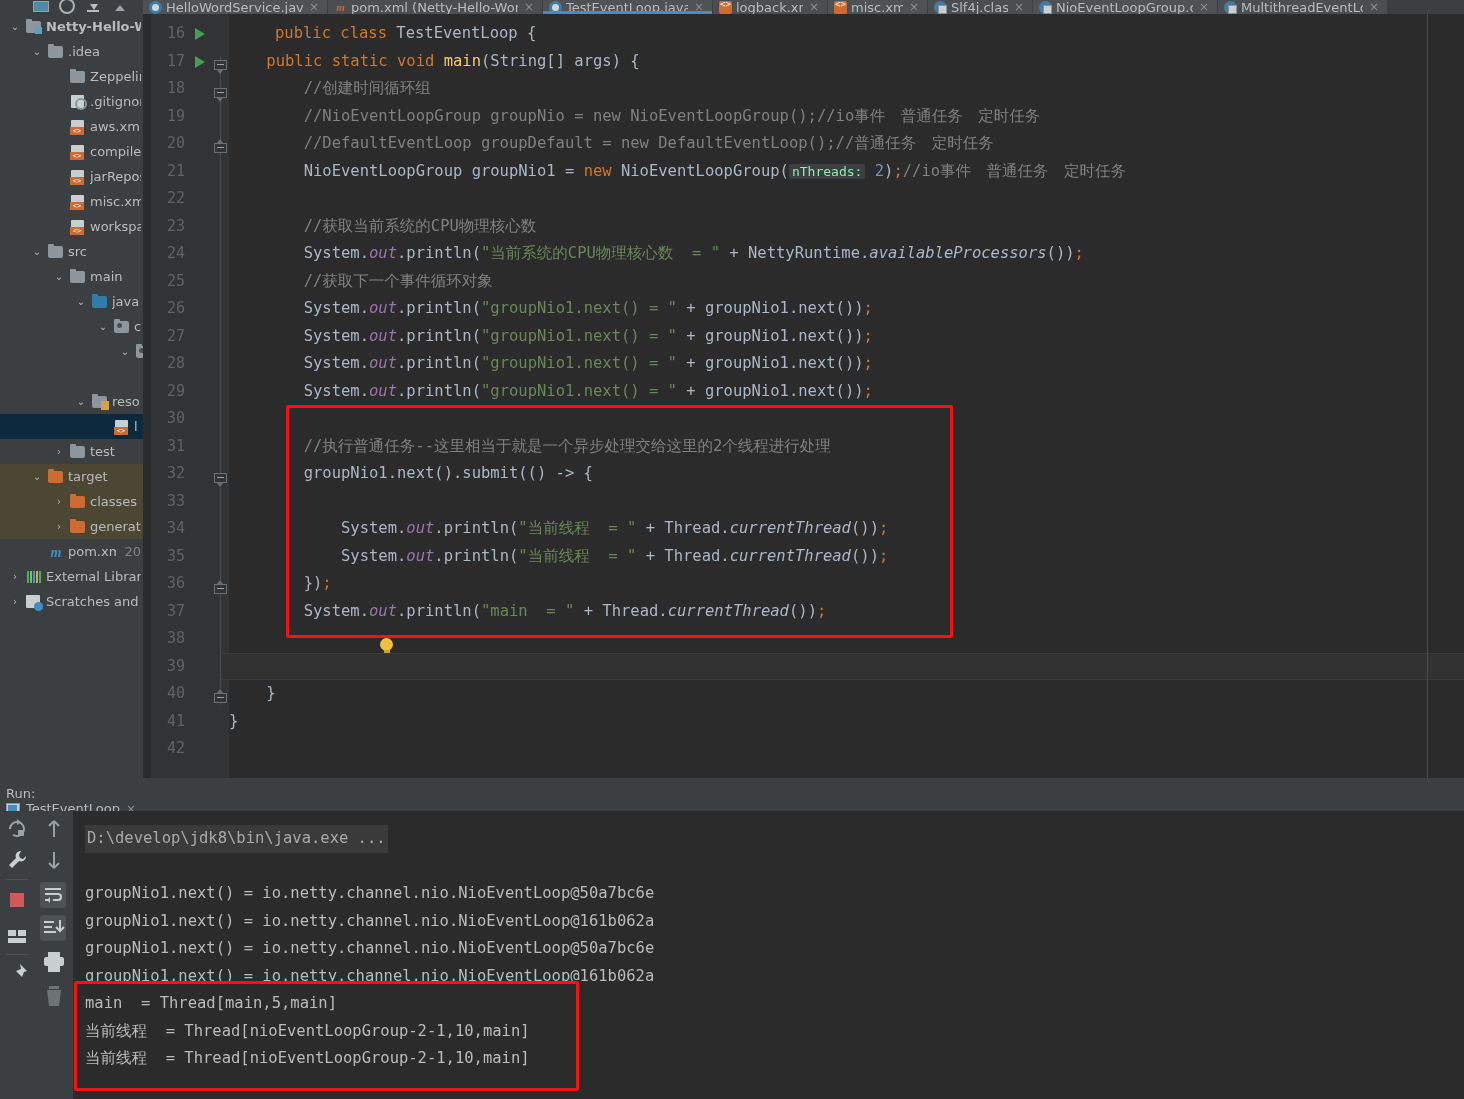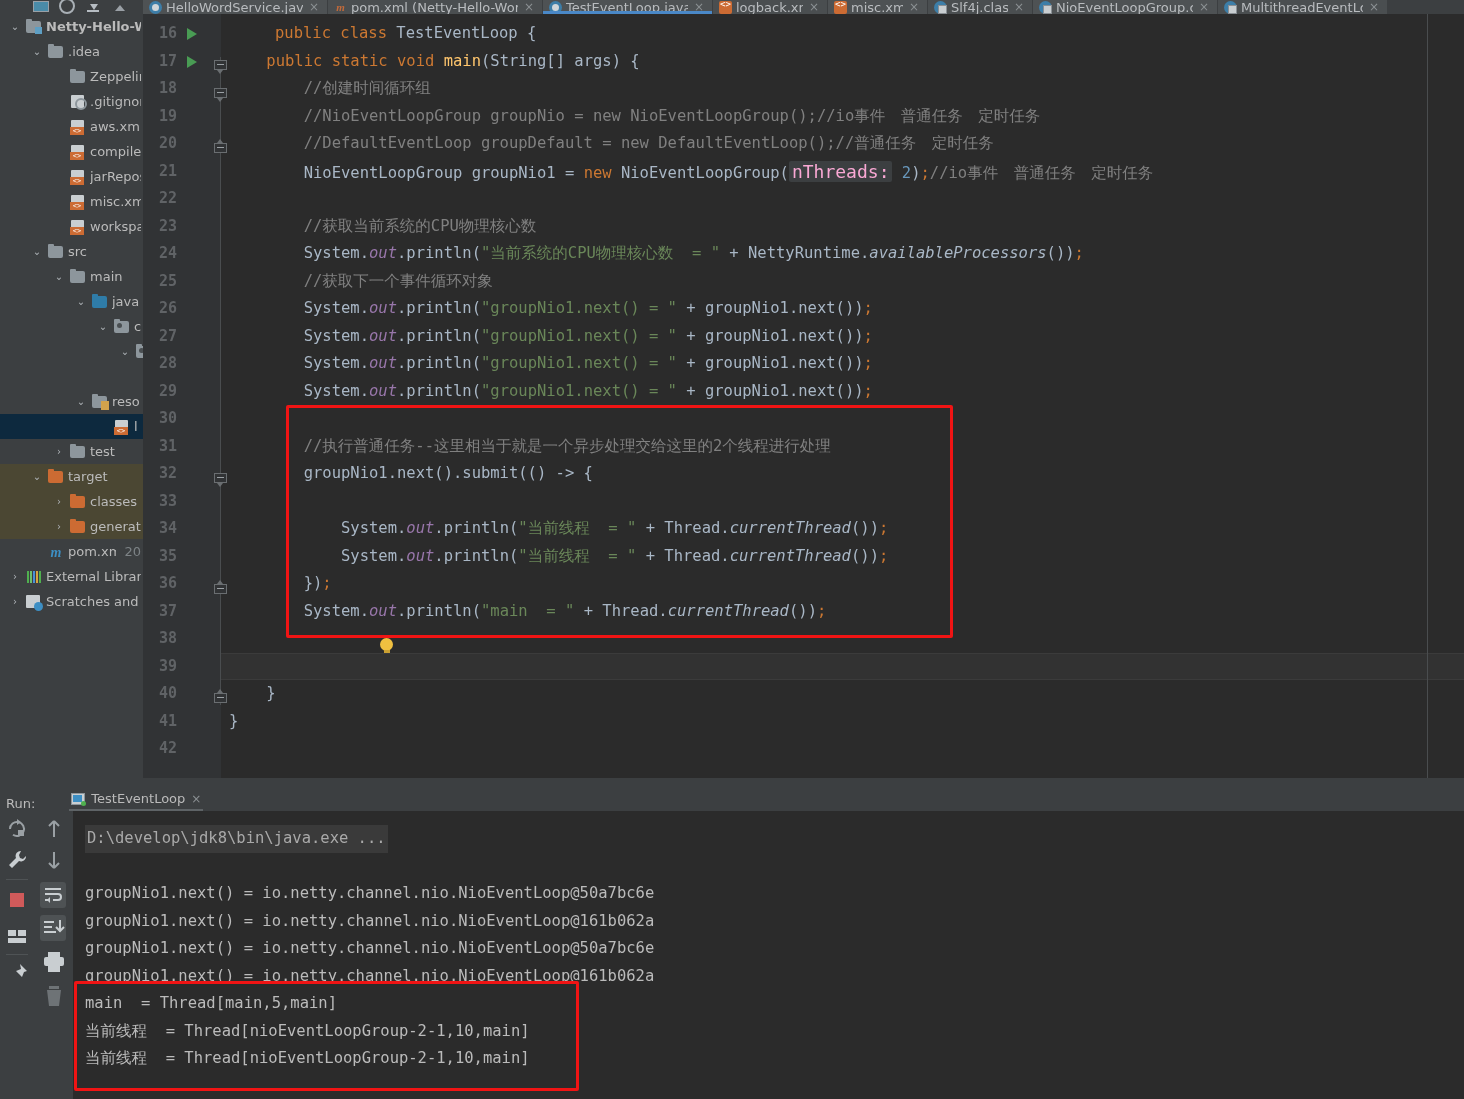--- a/index.html
+++ b/index.html
@@ -102,23 +102,22 @@
     background:#3d8fc4; border-radius:50%;}
   .tname-s { overflow:hidden; text-overflow:clip; }
   .dim { color:#7d8386; margin-left:4px; }
 
   
   .editor {
     position: absolute; left: 143px; top: 14px; width: 1321px; height: 764px;
     background: #2b2b2b; overflow: hidden;
   }
   .gutter {
-    position: absolute; left: 0; top: 0; width: 78px; height: 100%;
+    position: absolute; left: 8px; top: 0; width: 78px; height: 100%;
     background: #313335;
-    font-weight: bold;
   }
   .gutter-line {
     position: absolute; right: 44px; width: 30px; text-align: right;
     font-family: "DejaVu Sans Mono", monospace; font-size: 15px; color: #606366;
   }
   .runmark { position: absolute; left: 44px; width: 0; height: 0;
     border-top: 6px solid transparent; border-bottom: 6px solid transparent;
     border-left: 10px solid #499c54; }
   .foldline { position:absolute; left: 77px; top: 43px; width: 1px; height: 648px; background:#4a4d4f; }
   .foldmark { position:absolute; left: 71px; width: 13px; height: 13px; }
@@ -146,35 +145,35 @@
   .kw   { color:#cc7832; }
   .cls  { color:#a9b7c6; }
   .fld  { color:#9876aa; font-style: italic; }
   .mth  { color:#ffc66d; }
   .str  { color:#6a8759; }
   .num  { color:#6897bb; }
   .cmt  { color:#808080; }
   .pln  { color:#a9b7c6; }
   .sem  { color:#cc7832; }
   .ital { font-style: italic; }
-  .hint { color:#f9a8d4; background:#3c3f41; border-radius:2px; padding:0 3px; font-size:18px; }
+  .hint { color:#86efac; background:#3c3f41; border-radius:2px; padding:0 3px; font-size:13px; }
 
   .redbox-code {
     position: absolute; left: 286px; top: 405px; width: 667px; height: 233px;
     border: 3px solid #f01414; border-radius: 2px; pointer-events: none;
   }
 
   
   .runpanel {
     position: absolute; left: 0; top: 786px; width: 1464px; height: 313px;
     background: #3c3f41;
   }
   .run-head {
     position: absolute; left: 0; top: 0; width: 1464px; height: 25px;
-    display: flex; align-items: flex-end; font-size: 13px; color: #bbbbbb;
+    display: flex; align-items: flex-start; font-size: 13px; color: #bbbbbb; flex-direction: column;
   }
   .run-label { margin-left: 6px; margin-right: 30px; }
   .run-tab { display:flex; align-items:center; gap:6px; position:relative; height:25px; padding:0 6px;}
   .run-tab::after { content:""; position:absolute; left:4px; right:4px; bottom:0; height:2px; background:#5e6366;}
   .runtab-ic { width:14px; height:12px; background:#c9ced1; border:1px solid #8d969c; position:relative;}
   .runtab-ic::before { content:""; position:absolute; left:1px; top:1px; width:9px; height:7px; background:#3d8fc4;}
   .runtab-ic::after { content:""; position:absolute; right:-2px; bottom:-2px; width:5px; height:5px;
     background:#4fb04f; border-radius:50%;}
   .run-x { color:#8b9093; font-size:12px; }
 

